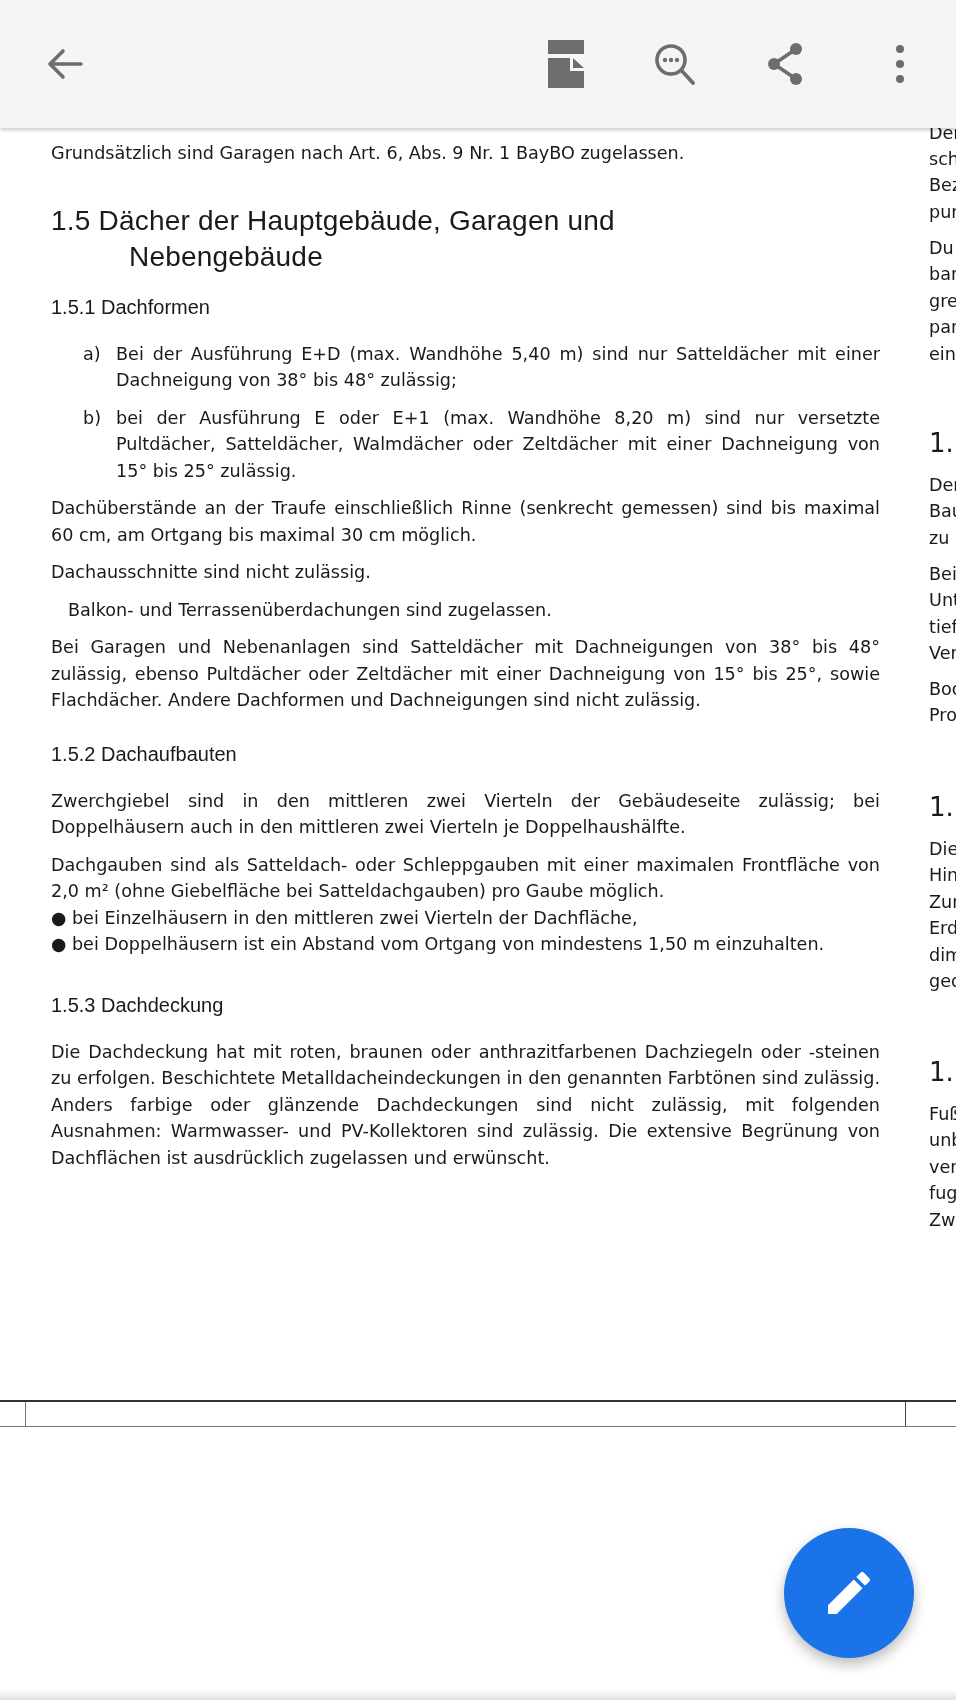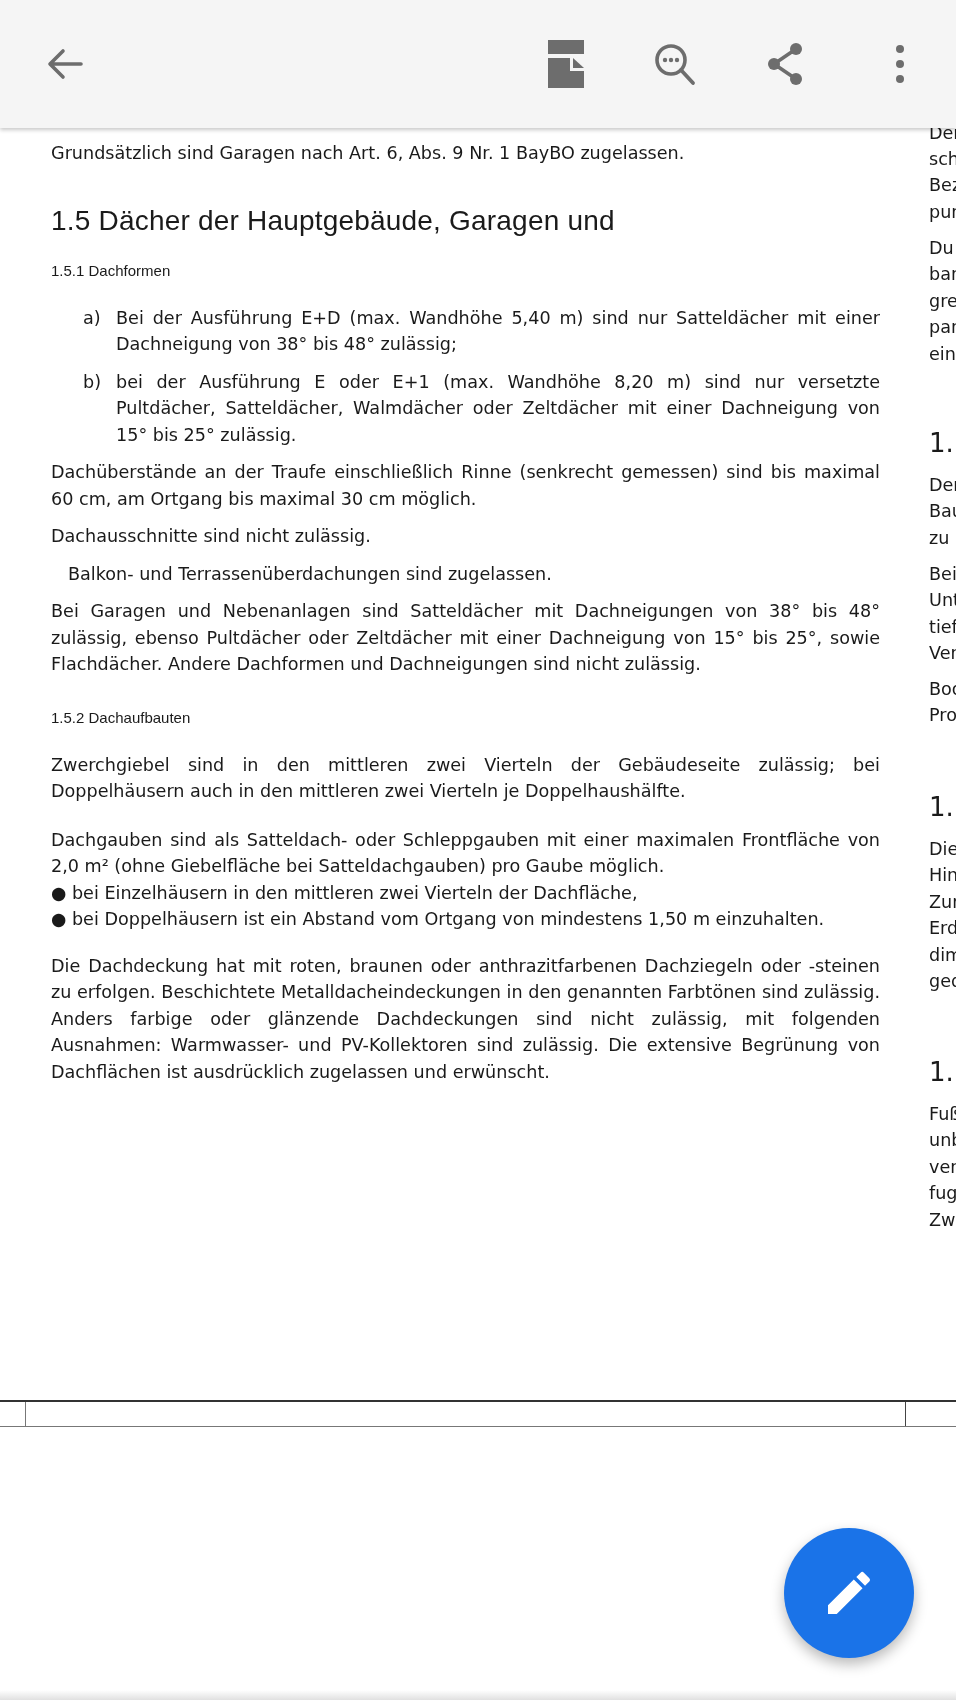--- a/index.html
+++ b/index.html
@@ -37,21 +37,21 @@
   }
   .p { margin:0; text-align:justify; }
   .h1 {
     font-family:"Liberation Sans", sans-serif;
     font-size:28px; line-height:36px; font-weight:normal;
     margin:0; letter-spacing:0.2px;
   }
   .h1 .cont { display:block; padding-left:78px; }
   .h3 {
     font-family:"Liberation Sans", sans-serif;
-    font-size:15px; line-height:28px; font-weight:normal; margin:0;
+    font-size:20px; line-height:28px; font-weight:normal; margin:0;
   }
   .list-item { display:flex; }
   .list-item .marker { width:33px; flex:none; padding-left:32px; }
   .list-item .txt { flex:1; text-align:justify; }
   .bullet-line { margin:0; }
 
   .right-col {
     position:absolute; left:929px; top:0; width:27px; overflow:hidden;
     font-size:17.6px; line-height:26.5px; white-space:nowrap;
   }
@@ -117,20 +117,21 @@
     </svg>
   </div>
 </div>
 
 <div class="page">
   <div class="content">
     <p class="p" style="margin-top:12px;">Grundsätzlich sind Garagen nach Art. 6, Abs. 9 Nr. 1 BayBO zugelassen.</p>
 
     <h1 class="h1" style="margin-top:36px;">
       <span>1.5 Dächer der Hauptgebäude, Garagen und</span>
+      <span class="cont">Nebengebäude</span>
     </h1>
 
     <h3 class="h3" style="margin-top:18px;">1.5.1 Dachformen</h3>
 
     <div style="margin-top:20px;">
       <div class="list-item">
         <span class="marker">a)</span>
         <span class="txt">Bei der Ausführung E+D (max. Wandhöhe 5,40 m) sind nur Satteldächer mit einer Dachneigung von 38° bis 48° zulässig;</span>
       </div>
       <div class="list-item" style="margin-top:11px;">
@@ -140,24 +141,25 @@
     </div>
 
     <p class="p" style="margin-top:11px;">Dachüberstände an der Traufe einschließlich Rinne (senkrecht gemessen) sind bis maximal 60 cm, am Ortgang bis maximal 30 cm möglich.</p>
     <p class="p" style="margin-top:11px;">Dachausschnitte sind nicht zulässig.</p>
     <p class="p" style="margin-top:11px;margin-left:17px;">Balkon- und Terrassenüberdachungen sind zugelassen.</p>
     <p class="p" style="margin-top:11px;">Bei Garagen und Nebenanlagen sind Satteldächer mit Dachneigungen von 38° bis 48° zulässig, ebenso Pultdächer oder Zeltdächer mit einer Dachneigung von 15° bis 25°, sowie Flachdächer. Andere Dachformen und Dachneigungen sind nicht zulässig.</p>
 
     <h3 class="h3" style="margin-top:26px;">1.5.2 Dachaufbauten</h3>
 
     <p class="p" style="margin-top:20px;">Zwerchgiebel sind in den mittleren zwei Vierteln der Gebäudeseite zulässig; bei Doppelhäusern auch in den mittleren zwei Vierteln je Doppelhaushälfte.</p>
-    <p class="p" style="margin-top:22px;">Dachgauben sind als Satteldach- oder Schleppgauben mit einer maximalen Frontfläche von 2,0 m² (ohne Giebelfläche bei Satteldachgauben) pro Gaube möglich.</p>
+    <p class="p" style="margin-top:11px;">Dachgauben sind als Satteldach- oder Schleppgauben mit einer maximalen Frontfläche von 2,0 m² (ohne Giebelfläche bei Satteldachgauben) pro Gaube möglich.</p>
     <p class="bullet-line">● bei Einzelhäusern in den mittleren zwei Vierteln der Dachfläche,</p>
     <p class="bullet-line">● bei Doppelhäusern ist ein Abstand vom Ortgang von mindestens 1,50 m einzuhalten.</p>
 
+    <h3 class="h3" style="margin-top:33px;">1.5.3 Dachdeckung</h3>
 
     <p class="p" style="margin-top:20px;">Die Dachdeckung hat mit roten, braunen oder anthrazitfarbenen Dachziegeln oder -steinen zu erfolgen. Beschichtete Metalldacheindeckungen in den genannten Farbtönen sind zulässig. Anders farbige oder glänzende Dachdeckungen sind nicht zulässig, mit folgenden Ausnahmen: Warmwasser- und PV-Kollektoren sind zulässig. Die extensive Begrünung von Dachflächen ist ausdrücklich zugelassen und erwünscht.</p>
   </div>
 </div>
 
 <div class="right-col" style="top:128px; height:1150px;">
   <div style="top:-8px;">Dei</div>
   <div style="top:18px;">sch</div>
   <div style="top:44px;">Bez</div>
   <div style="top:71px;">pur</div>

